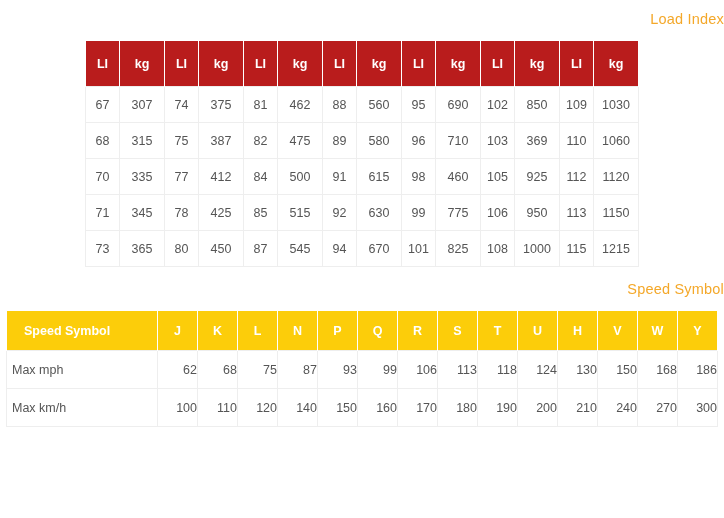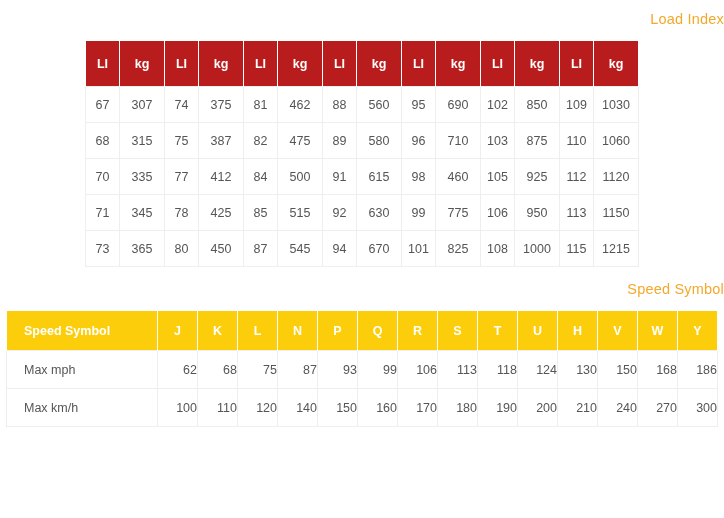--- a/index.html
+++ b/index.html
@@ -86,21 +86,21 @@
   #speed-table td {
     height: 37px;
     border: 1px solid #eeeeee;
     font-size: 12.5px;
     color: #555555;
     text-align: right;
     padding: 0;
   }
   #speed-table td.row-label {
     text-align: left;
-    padding-left: 17px;
+    padding-left: 5px;
   }
   #speed-table col.sym { width: 40px; }
 </style>
 </head>
 <body>
 
 <div>
 
   <h2 id="load-title" class="section-title">Load Index</h2>
 
@@ -162,21 +162,21 @@
             <td>315</td>
             <td>75</td>
             <td>387</td>
             <td>82</td>
             <td>475</td>
             <td>89</td>
             <td>580</td>
             <td>96</td>
             <td>710</td>
             <td>103</td>
-            <td>875</td>
+            <td>369</td>
             <td>110</td>
             <td>1060</td>
           </tr>
           <tr>
             <td>70</td>
             <td>335</td>
             <td>77</td>
             <td>412</td>
             <td>84</td>
             <td>500</td>

